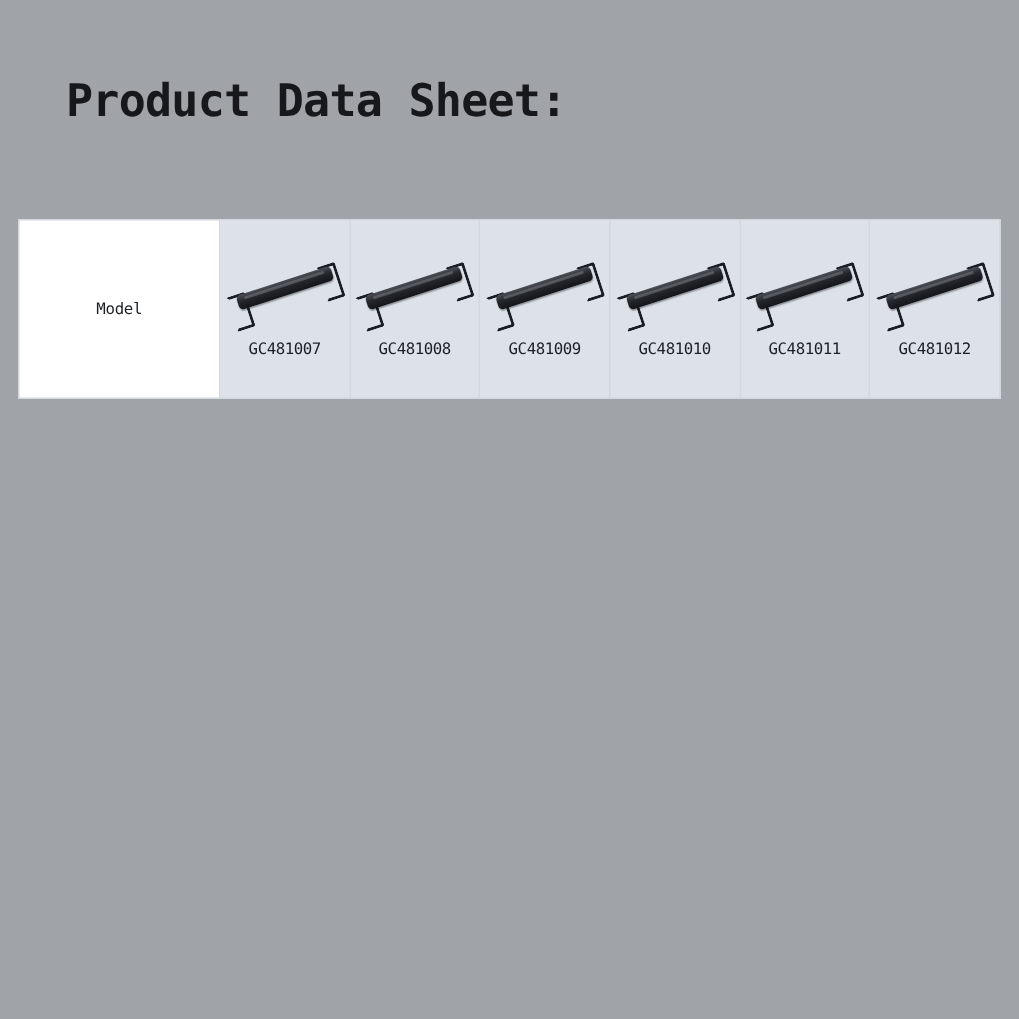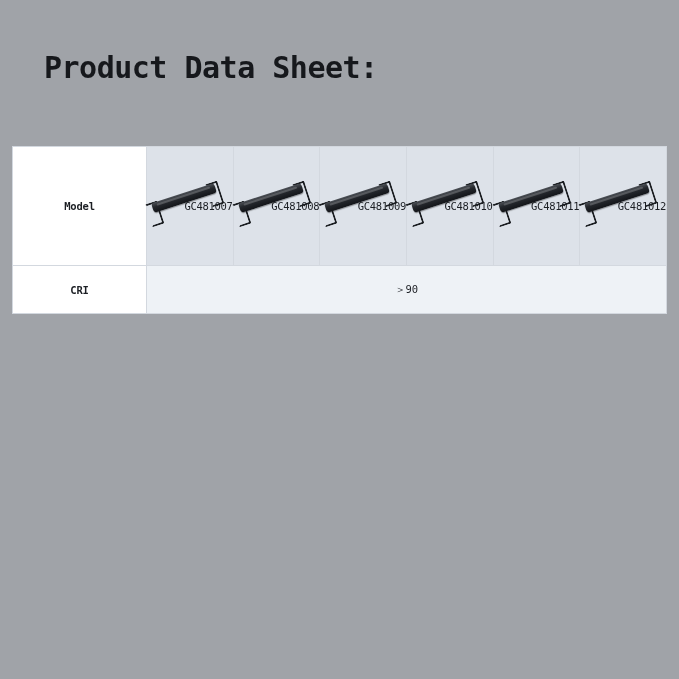--- a/index.html
+++ b/index.html
@@ -48,38 +48,38 @@
     vertical-align: middle;
     font-family: "DejaVu Sans Mono", monospace;
     font-size: 10.5px;
     color: #1c1f24;
     padding: 0;
   }
   td.label {
     width: 133px;
     background: #ffffff;
     font-size: 11px;
-    font-weight: bold;
+    font-weight: normal;
     letter-spacing: -0.2px;
   }
   td.val {
     background: #dde2e9;
   }
   tr.alt td.val {
     background: #eef2f6;
   }
   tr.model td {
     height: 118px;
   }
   tr.row td {
     height: 47px;
   }
   .model-cell {
     display: flex;
-    flex-direction: row;
+    flex-direction: column;
     align-items: center;
     justify-content: center;
     height: 100%;
     text-align: center;
   }
   .lamp {
     width: 74px;
     height: 52px;
     position: relative;
     margin-bottom: 2px;
@@ -207,23 +207,19 @@
               </div>
               <div class="model-name">GC481012</div>
             </div>
           </td>
         </tr>
 
 
 
 
 
-        <tr class="row alt">
-          <td class="label">CRI</td>
-          <td class="val wide-center cri-sym" colspan="6">＞90</td>
-        </tr>
 
 
       </tbody>
     </table>
   </div>
 
 </div>
 
 </body></html>

